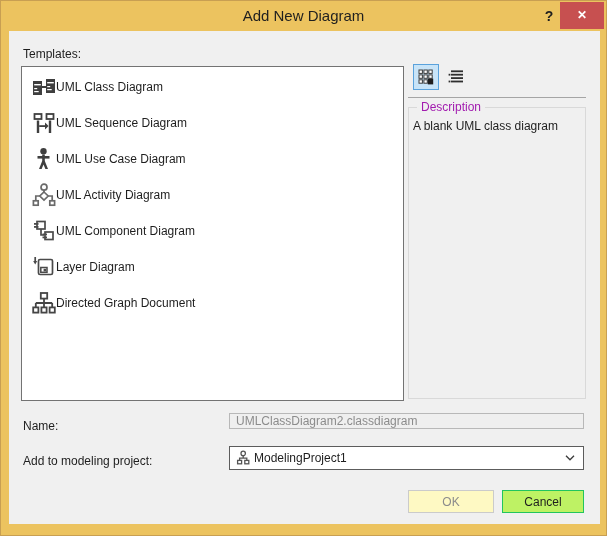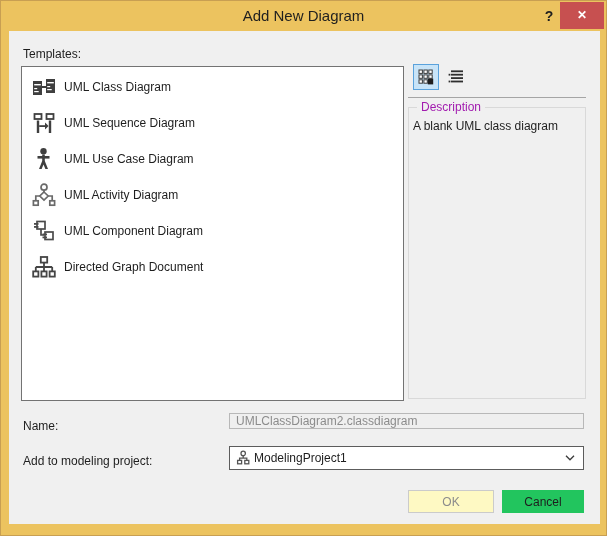--- a/index.html
+++ b/index.html
@@ -17,21 +17,21 @@
     background:#C75050; color:#FFFFFF; text-align:center; line-height:27px;
     font-size:12px; font-weight:bold; cursor:default;}
   .client{ position:absolute; left:8px; top:30px; width:591px; height:493px;
     background:#F0F0F0; }
   .label{ position:absolute; font-size:12px; color:#1E1E1E; }
   .templates-label{ left:14px; top:16px; }
   .listbox{ position:absolute; left:12px; top:35px; width:383px; height:335px;
     background:#FFFFFF; border:1px solid #737373; padding-top:2px; overflow:hidden;}
   .tpl-item{ display:flex; align-items:center; height:36px; padding-left:10px; }
   .tpl-item .ticon{ width:24px; height:24px; flex:0 0 24px; }
-  .tpl-item .tlabel{ margin-left:8px; font-size:12px; color:#1E1E1E; }
+  .tpl-item .tlabel{ font-size:12px; color:#1E1E1E; }
   .viewbar{ position:absolute; left:402px; top:32px; height:28px; }
   .view-btn{ position:absolute; width:26px; height:26px; display:flex;
     align-items:center; justify-content:center; background:transparent; border:1px solid transparent;}
   .view-btn.selected{ background:#C8E4F8; border:1px solid #5AA2DC; }
   .view-btn.b1{ left:2px; top:1px; } .view-btn.b2{ left:32px; top:1px; }
   .view-sep{ position:absolute; left:399px; top:66px; width:178px; height:1px; background:#A5A5A5; }
   .desc-box{ position:absolute; left:399px; top:76px; width:178px; height:292px;
     border:1px solid #D9D9D9; }
   .desc-legend{ position:absolute; left:8px; top:-8px; background:#F0F0F0;
     padding:0 4px; font-size:12px; color:#a21caf; }
@@ -42,21 +42,21 @@
     font-family:"Liberation Sans", sans-serif; padding:0 6px; }
   .project-label{ left:14px; top:423px; }
   .combo{ position:absolute; left:220px; top:415px; width:355px; height:24px;
     background:#FFFFFF; border:1px solid #5C5C5C; display:flex; align-items:center; cursor:default;}
   .combo .cicon{ margin-left:5px; width:16px; height:16px; }
   .combo .ctext{ margin-left:3px; font-size:12px; color:#1E1E1E; }
   .combo .chev{ margin-left:auto; margin-right:8px; }
   .btn{ position:absolute; top:459px; height:23px; font-size:12px;
     font-family:"Liberation Sans", sans-serif; text-align:center; cursor:default;}
   .btn-ok{ left:399px; width:86px; background:#fef9c3; border:1px solid #CBCBCB; color:#8C8C8C; }
-  .btn-cancel{ left:493px; width:82px; background:#22c55e; border:5px solid #22c55e; color:#1E1E1E; }
+  .btn-cancel{ left:493px; width:82px; background:#bef264; border:1px solid #22c55e; color:#1E1E1E; }
 </style>
 </head>
 <body>
 
 <div class="window">
 
   <div class="titlebar">
     <div class="title">Add New Diagram</div>
     <div class="help-btn">?</div>
     <div class="close-btn">✕</div>
@@ -124,20 +124,30 @@
           <rect x="2" y="4" width="4.5" height="1.8" fill="#4A4A4A"></rect>
           <rect x="2" y="7" width="4.5" height="1.8" fill="#4A4A4A"></rect>
           <path d="M9 10 V16 H12" fill="none" stroke="#4A4A4A" stroke-width="1.7"></path>
           <rect x="13" y="13" width="8" height="7.5" fill="none" stroke="#4A4A4A" stroke-width="1.7"></rect>
           <rect x="10.5" y="14.5" width="4.5" height="1.8" fill="#4A4A4A"></rect>
           <rect x="10.5" y="17.5" width="4.5" height="1.8" fill="#4A4A4A"></rect>
         </svg>
         <span class="tlabel">UML Component Diagram</span>
       </div>
 
+      <div class="tpl-item">
+        <svg class="ticon" viewBox="0 0 24 24">
+          <rect x="6.5" y="4.5" width="14" height="15" rx="1.5" fill="none" stroke="#4A4A4A" stroke-width="1.7"></rect>
+          <rect x="8.8" y="12.5" width="6.2" height="4.8" fill="none" stroke="#4A4A4A" stroke-width="1.5"></rect>
+          <rect x="11.6" y="13.8" width="2.6" height="2.6" fill="#4A4A4A"></rect>
+          <path d="M3.2 2 V6.4" fill="none" stroke="#4A4A4A" stroke-width="1.7"></path>
+          <polygon points="1.2,6 5.2,6 3.2,9.6" fill="#4A4A4A"></polygon>
+        </svg>
+        <span class="tlabel">Layer Diagram</span>
+      </div>
 
       <div class="tpl-item">
         <svg class="ticon" viewBox="0 0 24 24" fill="none" stroke="#454545" stroke-width="1.8">
           <rect x="8.8" y="2" width="6.4" height="5.6"></rect>
           <path d="M12 7.6 V12 M3.8 12 H20.2 M3.8 12 V16.4 M12 12 V16.4 M20.2 12 V16.4"></path>
           <rect x="1.2" y="16.4" width="5.2" height="5.2"></rect>
           <rect x="9.4" y="16.4" width="5.2" height="5.2"></rect>
           <rect x="17.6" y="16.4" width="5.2" height="5.2"></rect>
         </svg>
         <span class="tlabel">Directed Graph Document</span>

